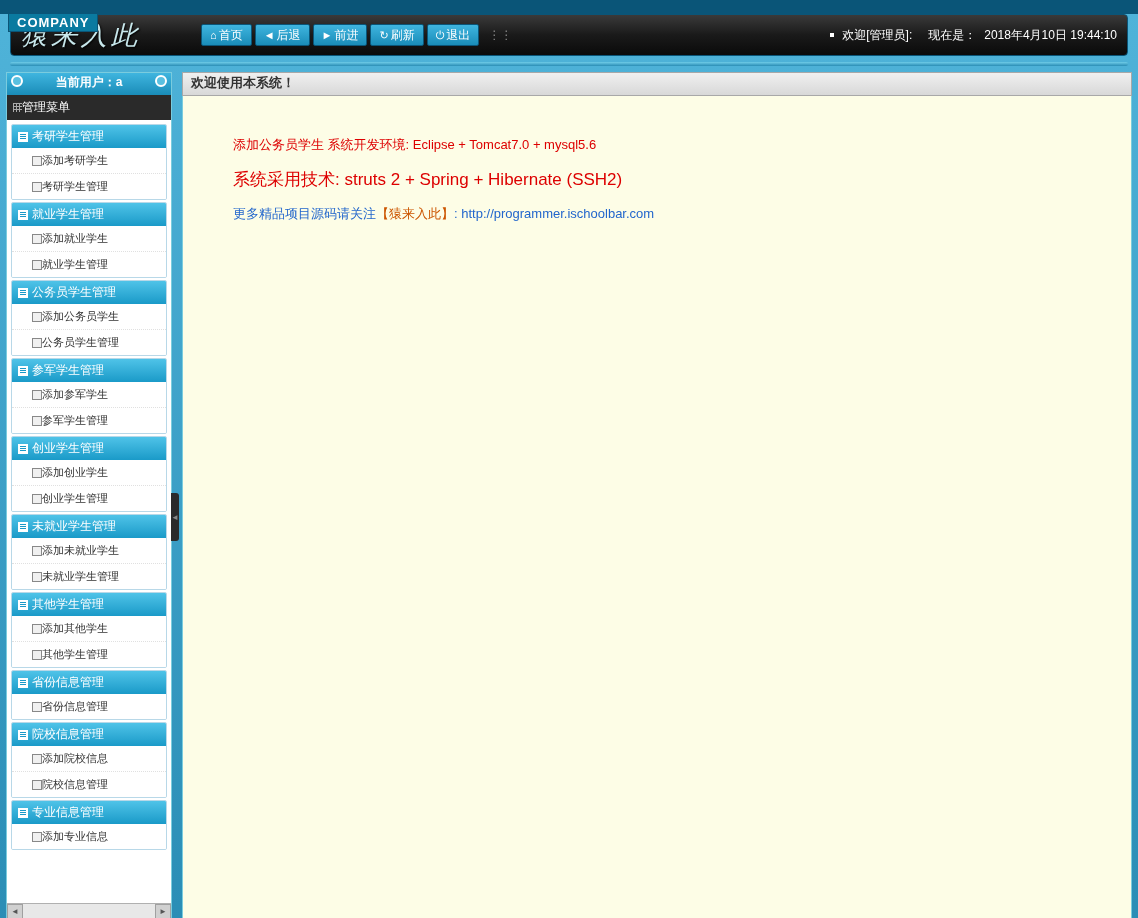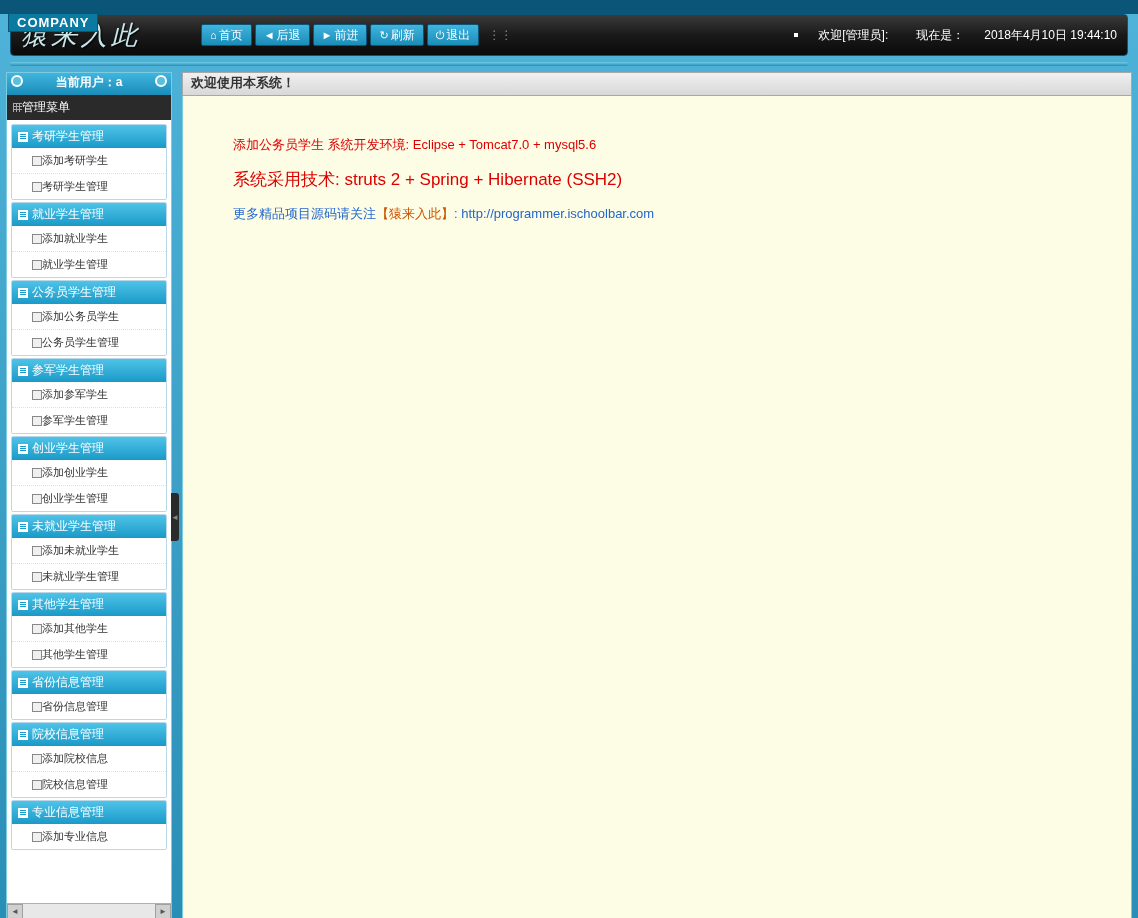--- a/index.html
+++ b/index.html
@@ -10,21 +10,21 @@
 
 
 .company-tag { position: absolute; top: 0; left: 8px; background: #0a7aa0; color: #fff; font-size: 13px; font-weight: bold; padding: 1px 8px; border: 1px solid #0a5578; border-top: none; letter-spacing: 1px; }
 
 
 .header-bar { margin: 14px 10px 0; height: 42px; background: linear-gradient(to bottom, #3a3a3a 0%, #1a1a1a 50%, #0a0a0a 100%); border: 1px solid #0a5578; border-radius: 4px; display: flex; align-items: center; padding: 0 10px; }
 .logo-text { color: #c8e8ec; font-style: italic; font-size: 26px; font-family: "STKaiti", "KaiTi", serif; letter-spacing: 4px; margin-right: 60px; text-shadow: 1px 1px 2px #000; }
 .toolbar-buttons { display: flex; gap: 3px; }
 .tb-btn { background: linear-gradient(to bottom, #3fb5df, #1a8cb8); color: #fff; border: 1px solid #0a5578; border-radius: 2px; padding: 2px 8px; font-size: 12px; cursor: pointer; display: flex; align-items: center; gap: 2px; height: 22px; }
 .tb-btn .ico { font-size: 11px; }
-.header-right { margin-left: auto; color: #fff; display: flex; align-items: center; gap: 20px; }
+.header-right { margin-left: auto; color: #fff; display: flex; align-items: center; gap: 8px; }
 .header-right .dot { width: 4px; height: 4px; background: #fff; display: inline-block; }
 
 
 .mid-strip { margin: 6px 10px 0; height: 4px; background: linear-gradient(to bottom, #6fcce8, #2a8db5); border-radius: 2px; }
 
 
 .main-area { display: flex; margin: 6px 0 0 0; height: calc(918px - 70px); }
 
 
 .sidebar-wrap { width: 166px; display: flex; flex-direction: column; background: #fff; border: 1px solid #7accde; margin-left: 6px; position: relative; }

